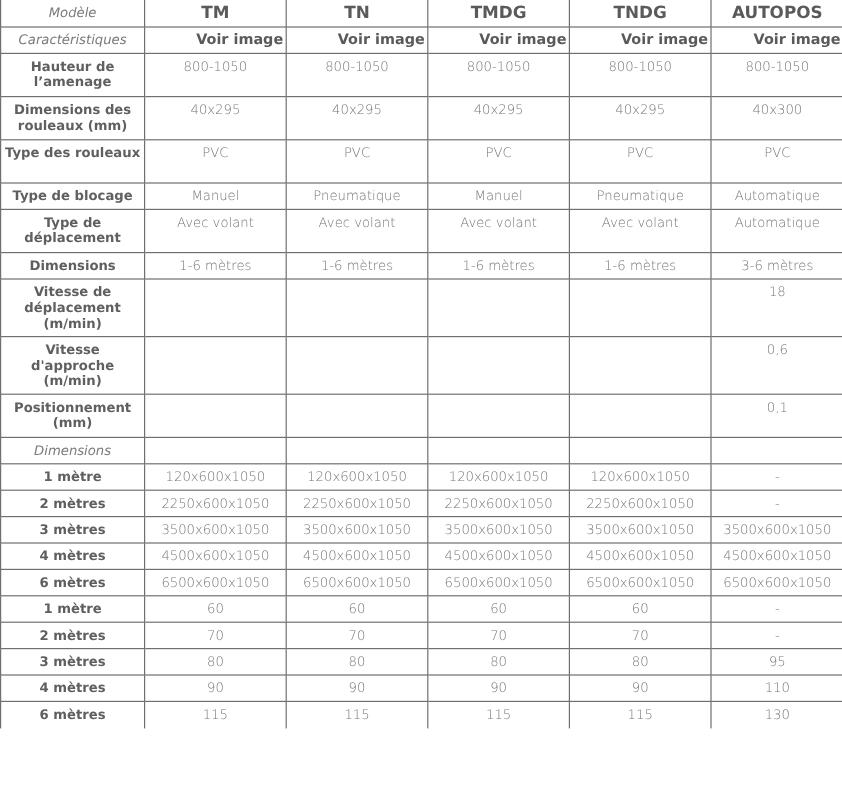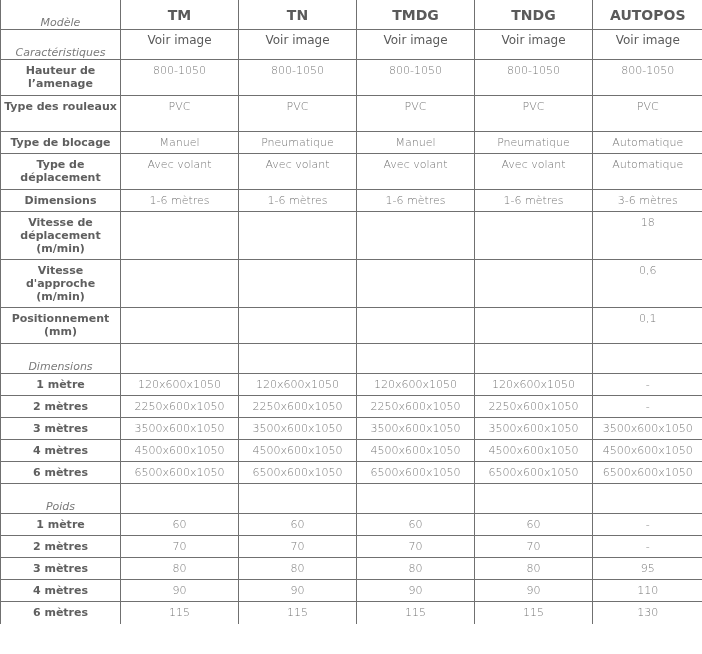--- a/index.html
+++ b/index.html
@@ -31,34 +31,35 @@
   table.spec td.rowlabel {
     font-weight: bold;
     color: #5f5f5f;
     white-space: normal;
     padding-top: 4px;
   }
   table.spec td.val { padding-top: 4px; color: #777777; font-weight: 300; }
   table.spec td.section {
     font-style: italic;
     color: #7a7a7a;
-    padding-top: 16px;
+    padding-top: 4px;
   }
   table.spec th.model {
     font-weight: bold;
     font-size: 14px;
     line-height: 22px;
     color: #5a5a5a;
     vertical-align: middle;
   }
   table.spec td.voir {
-    font-weight: normal;
+    font-weight: bold;
     font-size: 12px;
     color: #5a5a5a;
     padding-top: 4px;
+    text-align: right;
   }
   tr.h22 { height: 22px; }
   tr.h36 { height: 36px; }
   tr.h48 { height: 48px; margin-left: 43px; }
 </style>
 </head>
 <body>
 
 <table class="spec">
   <colgroup>
@@ -91,20 +92,28 @@
 
     <tr class="h36">
       <td class="rowlabel">Hauteur de l’amenage</td>
       <td class="val">800-1050</td>
       <td class="val">800-1050</td>
       <td class="val">800-1050</td>
       <td class="val">800-1050</td>
       <td class="val">800-1050</td>
     </tr>
     <tr class="h36">
+      <td class="rowlabel">Dimensions des rouleaux (mm)</td>
+      <td class="val">40x295</td>
+      <td class="val">40x295</td>
+      <td class="val">40x295</td>
+      <td class="val">40x295</td>
+      <td class="val">40x300</td>
+    </tr>
+    <tr class="h36">
       <td class="rowlabel">Type des rouleaux</td>
       <td class="val">PVC</td>
       <td class="val">PVC</td>
       <td class="val">PVC</td>
       <td class="val">PVC</td>
       <td class="val">PVC</td>
     </tr>
     <tr class="h22">
       <td class="rowlabel">Type de blocage</td>
       <td class="val">Manuel</td>
@@ -197,28 +206,20 @@
     <tr class="h22">
       <td class="rowlabel">6 mètres</td>
       <td class="val">6500x600x1050</td>
       <td class="val">6500x600x1050</td>
       <td class="val">6500x600x1050</td>
       <td class="val">6500x600x1050</td>
       <td class="val">6500x600x1050</td>
     </tr>
 
     <tr class="h22">
-      <td class="section">Poids</td>
-      <td></td>
-      <td></td>
-      <td></td>
-      <td></td>
-      <td></td>
-    </tr>
-    <tr class="h22">
       <td class="rowlabel">1 mètre</td>
       <td class="val">60</td>
       <td class="val">60</td>
       <td class="val">60</td>
       <td class="val">60</td>
       <td class="val">-</td>
     </tr>
     <tr class="h22">
       <td class="rowlabel">2 mètres</td>
       <td class="val">70</td>

